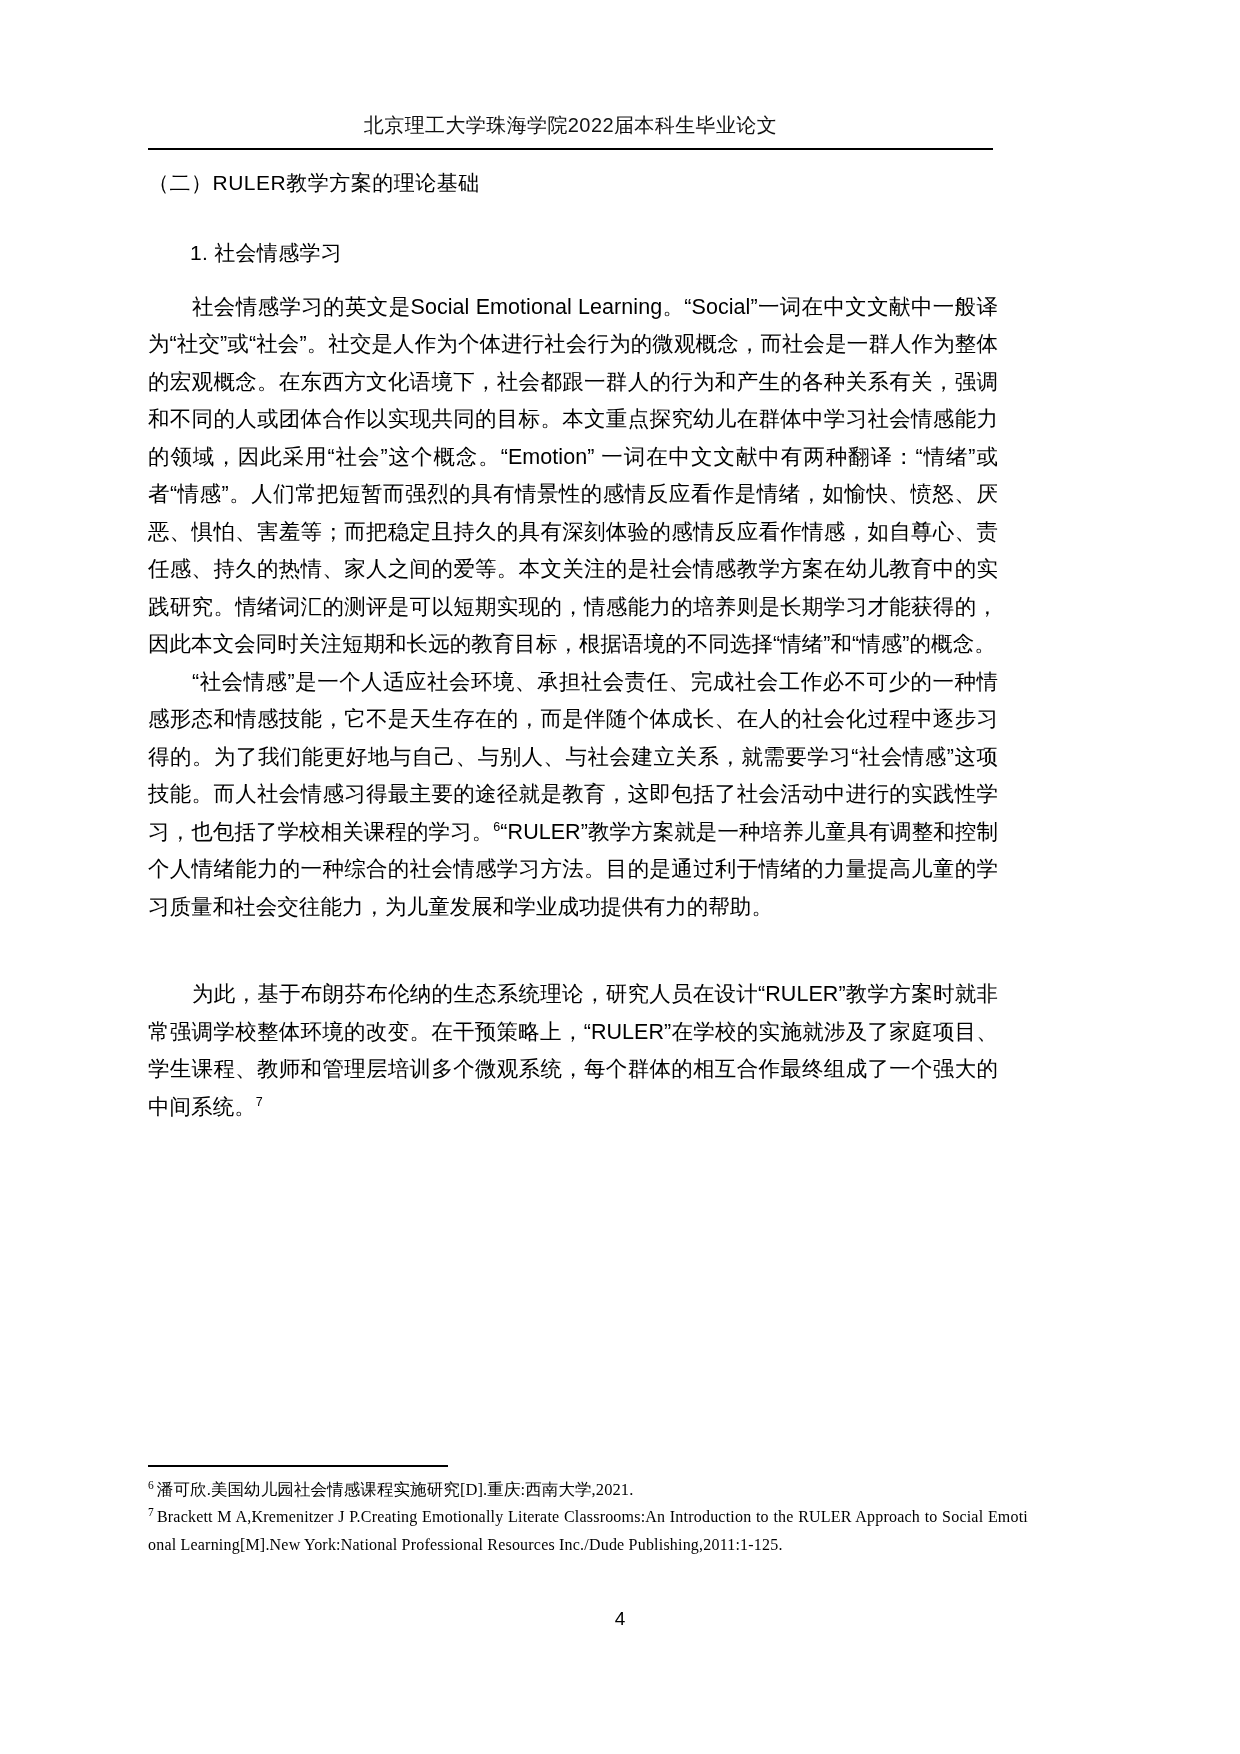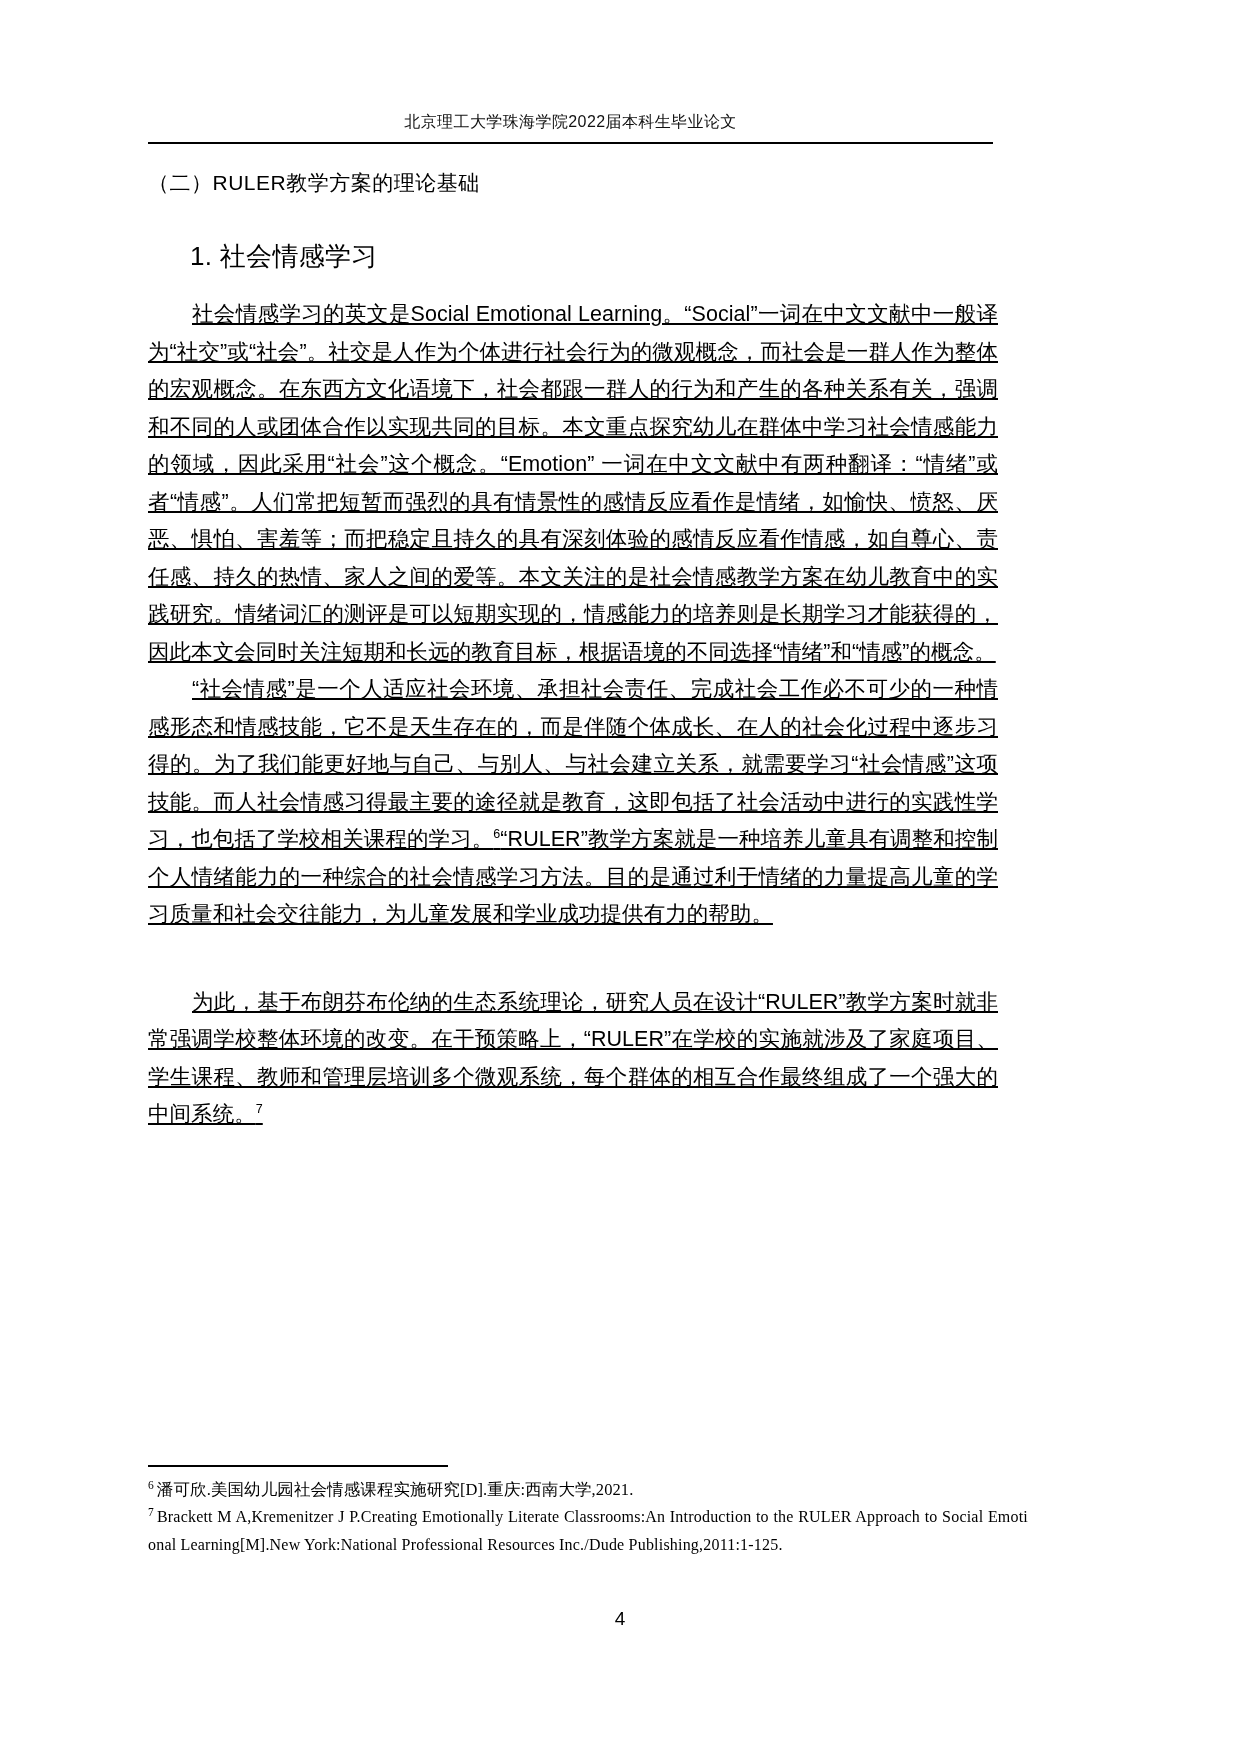--- a/index.html
+++ b/index.html
@@ -27,21 +27,21 @@
   
   .header-area {
     position: absolute;
     left: 148px;
     top: 112px;
     width: 845px;
   }
   .header-text {
     text-align: center;
     font-family: "Liberation Sans", sans-serif;
-    font-size: 16px;
+    font-size: 20px;
     letter-spacing: 0.4px;
     color: #111;
     padding-bottom: 9px;
   }
   .header-rule {
     border-bottom: 2.6px solid #000;
     width: 100%;
   }
 
   
@@ -57,41 +57,40 @@
     font-size: 21px;
     font-weight: 400;
     margin: 0 0 0 0;
     padding: 0;
     letter-spacing: 0.5px;
     line-height: 1.4;
   }
 
   h3.sub-title {
     font-family: "Liberation Sans", sans-serif;
-    font-size: 26px;
+    font-size: 21px;
     font-weight: 400;
     margin: 0;
     padding: 0;
     letter-spacing: 0.3px;
     text-indent: 42px;
     line-height: 1.5;
   }
 
   p.body-par {
     font-family: "Liberation Sans", sans-serif;
     font-size: 21.5px;
     line-height: 37.5px;
     margin: 0;
     padding: 0;
     text-align: justify;
     text-justify: inter-ideograph;
     text-indent: 44px;
     letter-spacing: 0.05px;
     word-break: break-all;
-    text-decoration: underline;
   }
 
   .gap-a { height: 40px; }
   .gap-b { height: 20px; }
   .gap-c { height: 30px; }
 
   sup.fn {
     font-size: 12.5px;
     vertical-align: super;
     line-height: 0;

